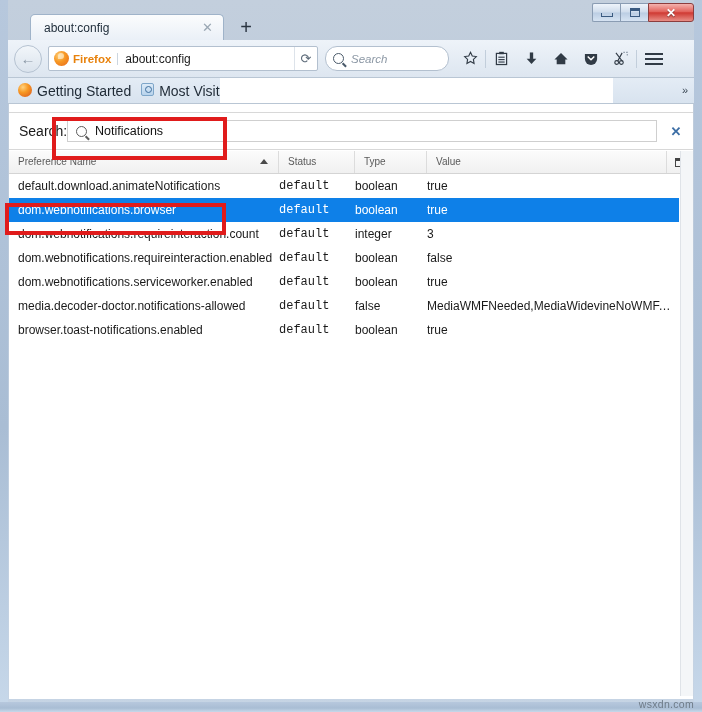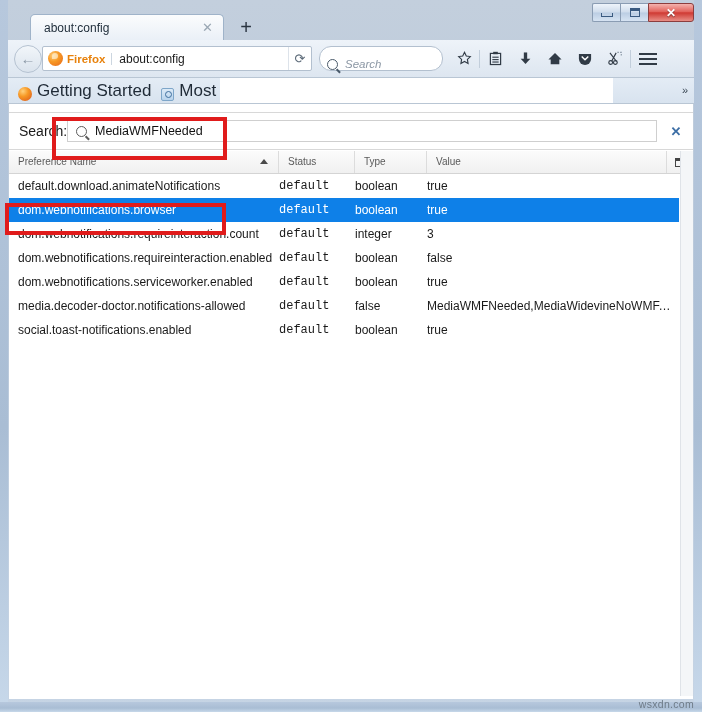--- a/index.html
+++ b/index.html
@@ -117,20 +117,21 @@
   #back-btn {
     width: 28px; height: 28px; margin-left: 6px;
     border-radius: 50%;
     background: linear-gradient(180deg,#f2f6fa,#dae3ed);
     border: 1px solid #b5c2d1;
     display:flex;align-items:center;justify-content:center;
     color: #8b98a6; font-size: 15px; cursor: pointer;
     box-sizing: border-box;
   }
   #urlbar {
+    margin-left: 6px;
     width: 270px; height: 25px;
     background: #ffffff;
     border: 1px solid #b3c0cf;
     border-radius: 2px;
     display: flex; align-items: center;
     box-sizing: border-box;
   }
   #fx-logo {
     width: 15px; height: 15px; margin-left: 5px;
     border-radius: 50%;
@@ -160,21 +161,21 @@
     text-align: center; cursor: pointer;
     border-left: 1px solid #dde3ea;
     line-height: 23px; height: 23px;
   }
   #searchbar {
     margin-left: 7px;
     width: 124px; height: 25px;
     background: #ffffff;
     border: 1px solid #b3c0cf;
     border-radius: 12px;
-    display: flex; align-items: flex-end;
+    display: flex; align-items: center;
     box-sizing: border-box;
   }
   .mag {
     display:inline-block; position: relative;
     width: 9px; height: 9px;
     border: 1.6px solid #4a5a6a; border-radius: 50%;
     flex: none;
   }
   .mag::after{
     content:""; position:absolute; right:-4px; bottom:-3px;
@@ -206,22 +207,22 @@
   
   #bookmarkbar {
     position: absolute; left: 8px; top: 78px;
     width: 686px; height: 26px;
     background: linear-gradient(180deg,#e4ecf5 0%,#d8e3ef 100%);
     border-bottom: 1px solid #b9c6d4;
     box-sizing: border-box;
     display:flex; align-items:center;
   }
   .bm-item {
-    display:flex; align-items:flex-end; gap:5px;
-    margin-left: 10px; font-size: 17px; color: #1f2a36;
+    display:flex; align-items:flex-start; gap:5px;
+    margin-left: 10px; font-size: 14px; color: #1f2a36;
     cursor: pointer;
   }
   .bm-fx {
     width: 14px; height: 14px; border-radius: 50%;
     background: radial-gradient(circle at 35% 30%, #ffd27f 0%, #f79824 40%, #d8531d 100%);
   }
   .bm-mv {
     width: 13px; height: 13px;
     background: linear-gradient(180deg,#dceaf7,#b8d3ec);
     border: 1px solid #7ea6c9;
@@ -484,21 +485,21 @@
     </div>
     <div id="bm-overflow">»</div>
   </div>
 
   <div id="content">
 
     <div id="search-row">
       <span id="search-label">Search:</span>
       <div id="config-search-field">
         <span class="mag" id="cfg-mag"></span>
-        <span id="config-search-value" placeholder="Search">MediaWMFNeeded</span>
+        <span id="config-search-value" placeholder="Search">Notifications</span>
       </div>
       <div id="clear-search">✕</div>
     </div>
 
     <div id="table-header">
       <div class="hcell" id="h-pref">
         <span>Preference Name</span>
         <i id="sort-arrow"></i>
       </div>
       <div class="hcell" id="h-status">
@@ -553,21 +554,21 @@
       </div>
 
       <div class="row">
         <span class="c-pref">media.decoder-doctor.notifications-allowed</span>
         <span class="c-status">default</span>
         <span class="c-type">false</span>
         <span class="c-value">MediaWMFNeeded,MediaWidevineNoWMF,Media...</span>
       </div>
 
       <div class="row">
-        <span class="c-pref">social.toast-notifications.enabled</span>
+        <span class="c-pref">browser.toast-notifications.enabled</span>
         <span class="c-status">default</span>
         <span class="c-type">boolean</span>
         <span class="c-value">true</span>
       </div>
 
     </div>
 
     <div id="list-scroll"></div>
   </div>
 

